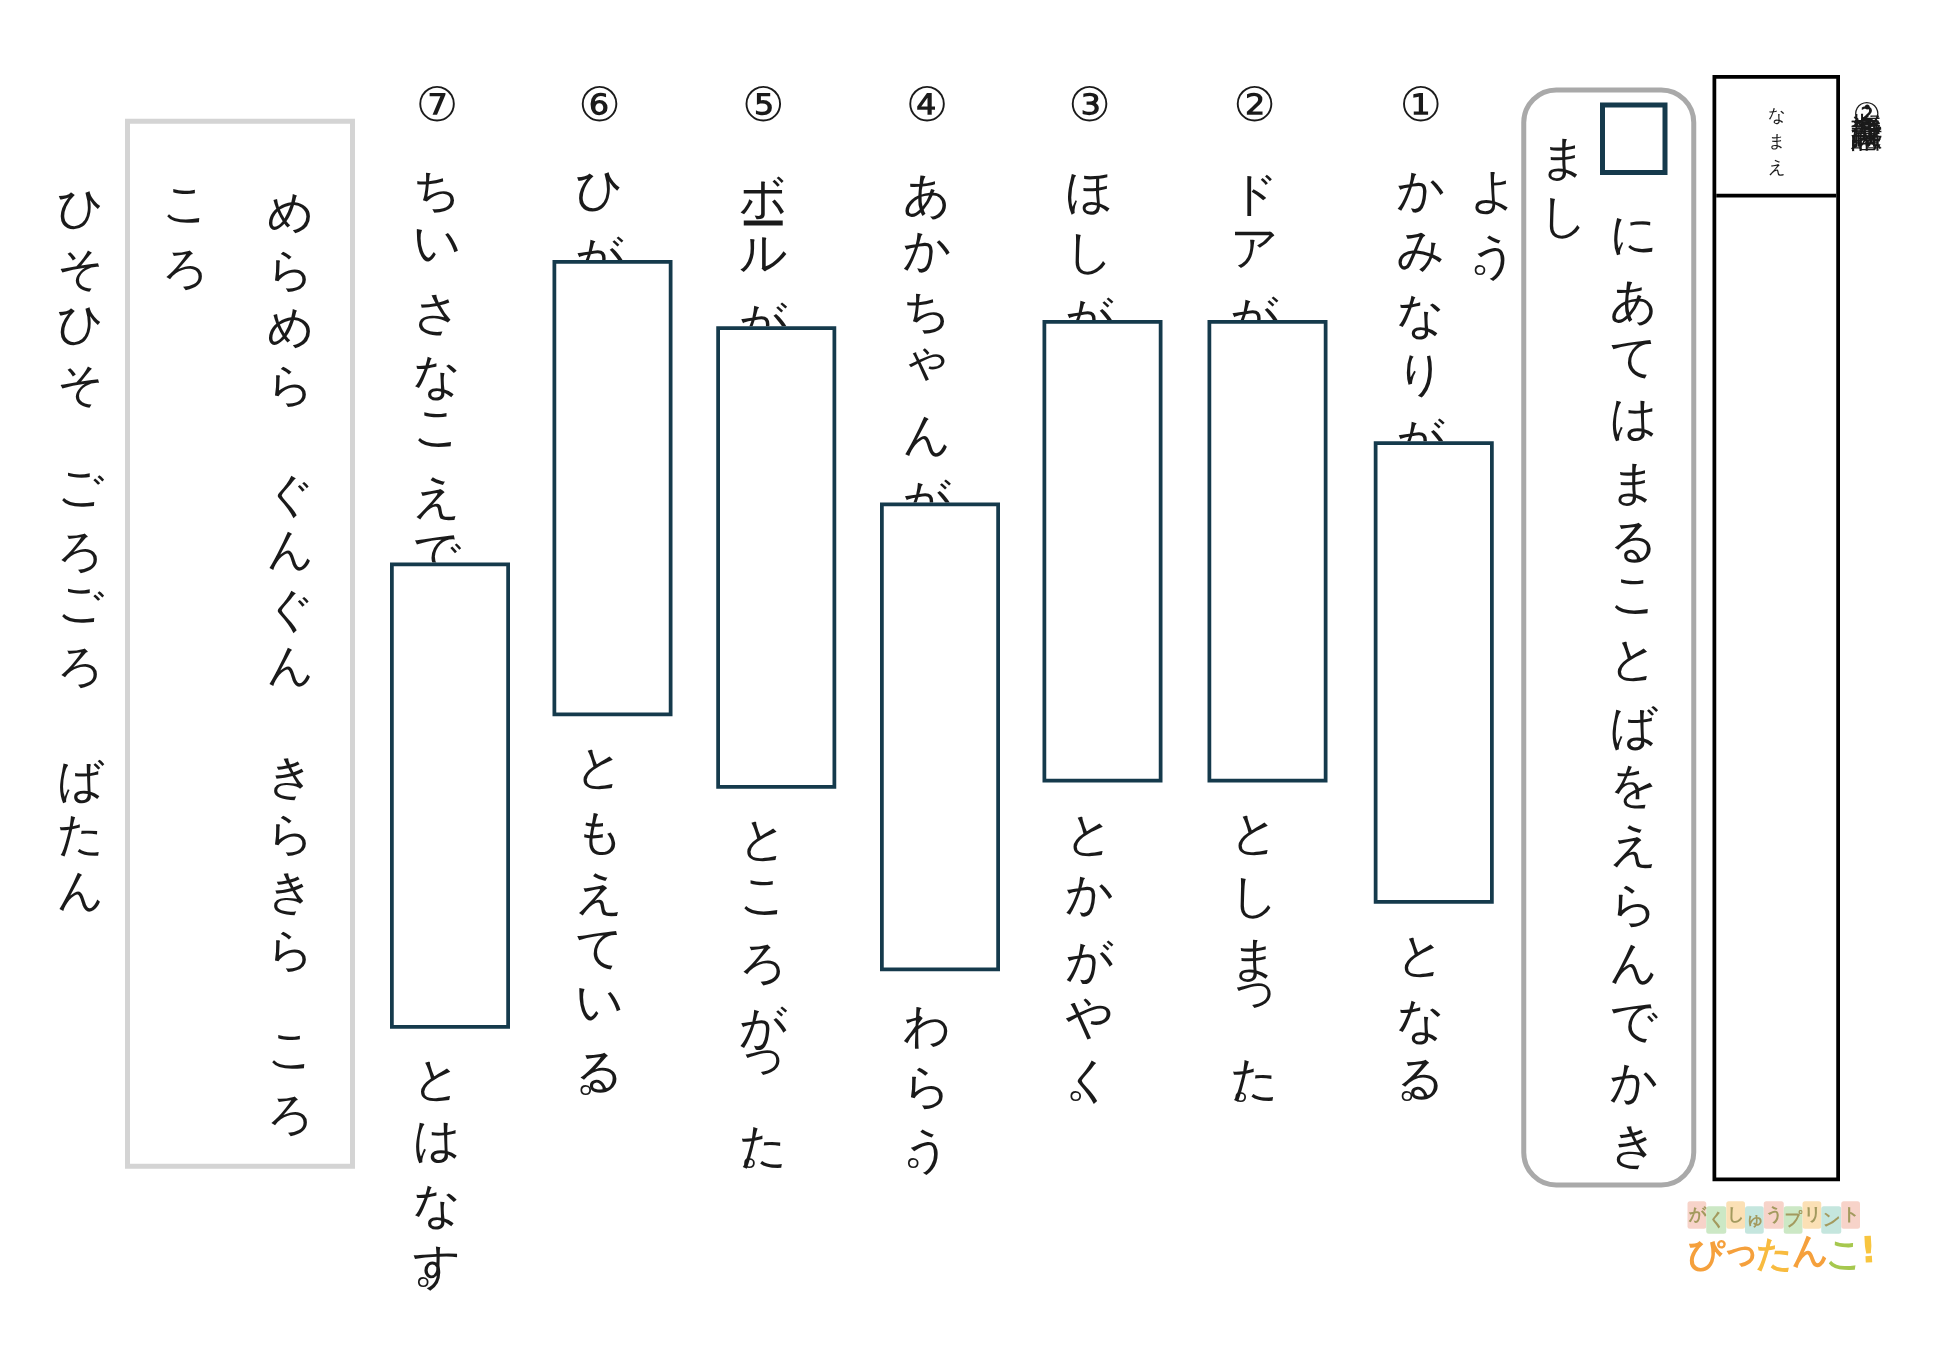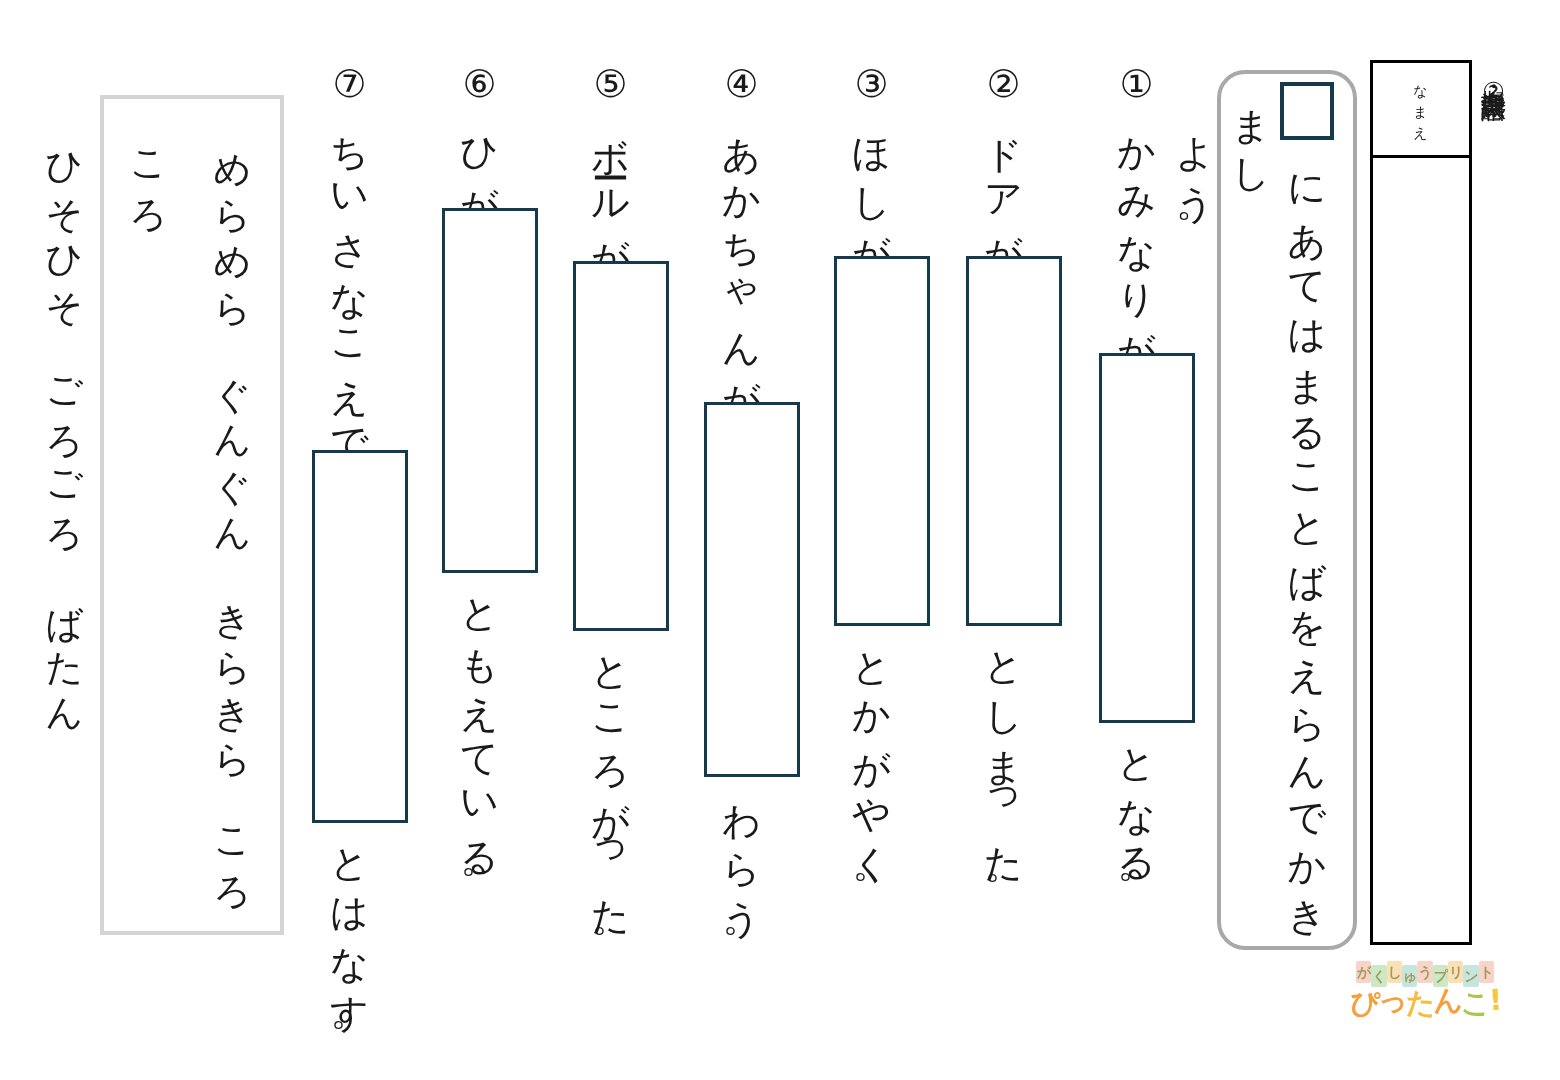--- a/index.html
+++ b/index.html
@@ -57,21 +57,21 @@
   
   .word-bank {
     left:100px; top:95px; width:184px; height:840px;
     border:4px solid #d4d4d4;
     writing-mode:vertical-rl; text-orientation:upright;
     font-size:37px; letter-spacing:4px; line-height:84px;
     padding:28px 6px 0 0;
   }
 
   
-  .logo { left:1350px; top:963px; width:150px; text-align:center; }
+  .logo { left:1350px; top:963px; width:150px; text-align:left; }
   .logo-line1 {
     font-size:14px; font-weight:bold; letter-spacing:-1px;
     color:#a39a5e; line-height:20px; white-space:nowrap;
   }
   .logo-line1 span { display:inline-block; padding:1px; border-radius:2px; }
   .logo-line1 span:nth-child(odd)  { transform:translateY(-2px); }
   .logo-line1 span:nth-child(even) { transform:translateY(2px); }
   .logo-line2 {
     font-size:29px; font-weight:bold; letter-spacing:-2px;
     line-height:34px; white-space:nowrap;

